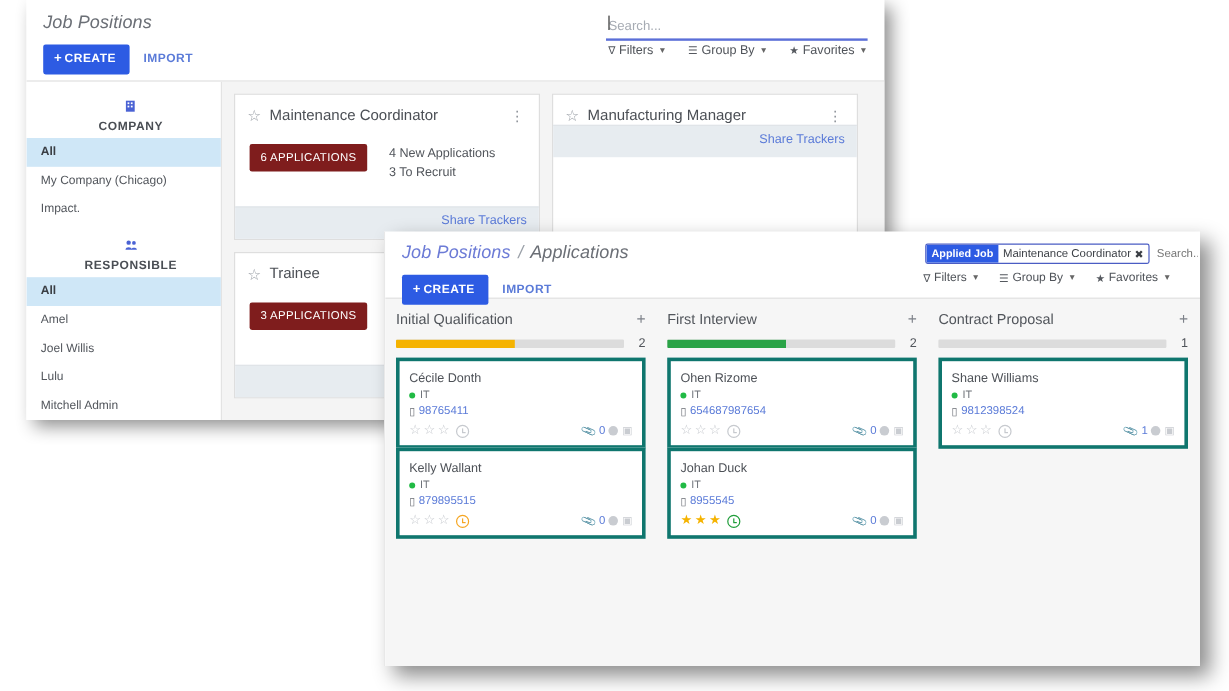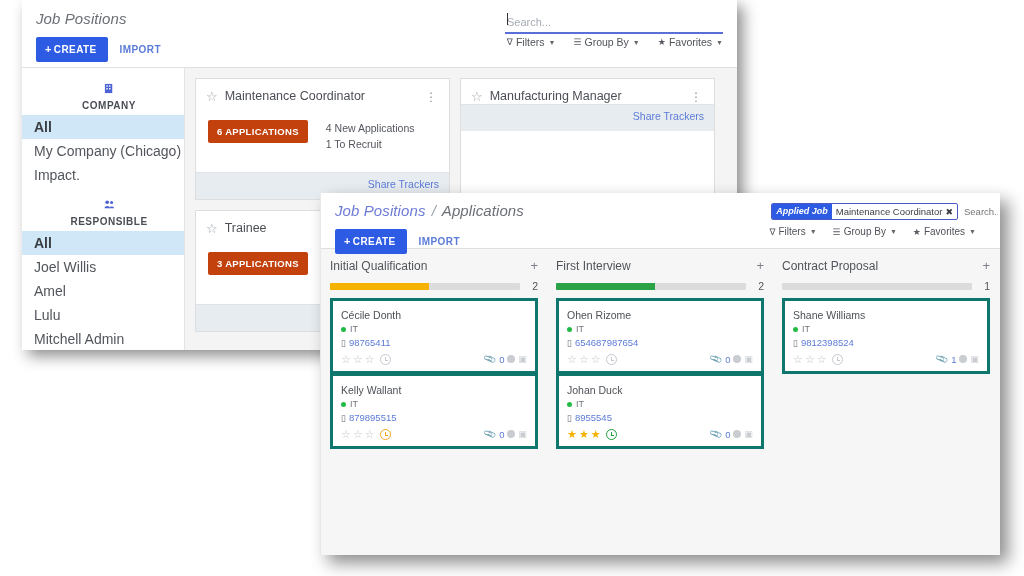--- a/index.html
+++ b/index.html
@@ -121,21 +121,21 @@
   }
   .sb-section {
     display: flex; align-items: center; gap: 6px;
     font-size: 10px; font-weight: bold; color: #4a4e54;
     letter-spacing: .5px;
     padding: 3px 0 4px 12px;
     flex-direction: column;
   }
   .sb-ico { width: 11px; height: 11px; display:inline-block; }
   .sb-item {
-    font-size: 14px;
+    font-size: 10px;
     color: #52565c;
     padding: 5px 0 5px 12px;
     cursor: pointer;
     line-height: 14px;
   }
   .sb-item.active {
     background: #cfe7f7;
     font-weight: bold;
     color: #3a3e44;
   }
@@ -163,24 +163,24 @@
   .jc-head {
     display: flex; align-items: center;
     padding: 10px 10px 0 10px;
     gap: 7px;
   }
   .jc-star { color: #9ea3aa; font-size: 13px; line-height: 13px; cursor: pointer;}
   .jc-title { font-size: 12.5px; color: #4b4f55; flex: 1; line-height: 15px;}
   .jc-menu { color: #8b8f96; font-size: 12px; letter-spacing: 0; line-height: 10px; cursor: pointer; padding-right: 2px;}
   .jc-body { display: flex; align-items: flex-start; padding: 16px 10px 0 12px; gap: 18px; flex:1;}
   .jc-pill {
-    background: #c2410c;
+    background: #7f1d1d;
     color: #fff;
     font-size: 9.5px;
-    font-weight: bold;
+    font-weight: normal;
     letter-spacing: .3px;
     padding: 6px 9px;
     border-radius: 2px;
     white-space: nowrap;
     cursor: pointer;
     line-height: 11px;
   }
   .jc-stats { font-size: 10.5px; color: #52565c; line-height: 16px; }
   .jc-foot {
     background: #e7ecf0;
@@ -215,21 +215,20 @@
     background: #fff;
   }
   .facet-label {
     background: #2d5be3;
     color: #fff;
     font-size: 9px;
     font-weight: bold;
     padding: 0 4px;
     line-height: 15px;
     height: 15px;
-    font-style: italic;
   }
   .facet-val {
     color: #3a3e44;
     font-size: 9.5px;
     padding: 0 3px 0 4px;
     line-height: 15px;
   }
   .facet-x { font-size: 9px; color: #3a3e44; padding-right: 4px; cursor: pointer; }
   .search2 {
     border: none; outline: none;
@@ -390,41 +389,41 @@
         <div class="sb-section">
           <svg class="sb-ico" viewBox="0 0 12 12">
               <circle cx="3.5" cy="3.5" r="2" fill="#4a62d4"></circle>
               <circle cx="8.3" cy="3.8" r="1.7" fill="#4a62d4"></circle>
               <path d="M0.6 10 C0.6 7 6.4 7 6.4 10 Z" fill="#4a62d4"></path>
               <path d="M5.8 10 C5.8 7.6 11 7.6 11 10 Z" fill="#4a62d4"></path>
             </svg>
           <span>RESPONSIBLE</span>
         </div>
         <div class="sb-item active">All</div>
+        <div class="sb-item">Amel</div>
         <div class="sb-item">Joel Willis</div>
-        <div class="sb-item">Amel</div>
         <div class="sb-item">Lulu</div>
         <div class="sb-item">Mitchell Admin</div>
         <div class="sb-item">Marc Demo</div>
         <div class="sb-item">misel</div>
       </div>
 
       <div class="kanban-area">
 
         <div class="jobcard">
           <div class="jc-head">
             <span class="jc-star">☆</span>
             <span class="jc-title">Maintenance Coordinator</span>
             <span class="jc-menu">⋮</span>
           </div>
           <div class="jc-body">
             <span class="jc-pill">6 APPLICATIONS</span>
             <div class="jc-stats">
               <div>4 New Applications</div>
-              <div>1 To Recruit</div>
+              <div>3 To Recruit</div>
             </div>
           </div>
           <div class="jc-foot">
             <span class="jc-foot-link">Share Trackers</span>
           </div>
         </div>
 
         <div class="jobcard">
           <div class="jc-head">
             <span class="jc-star">☆</span>

